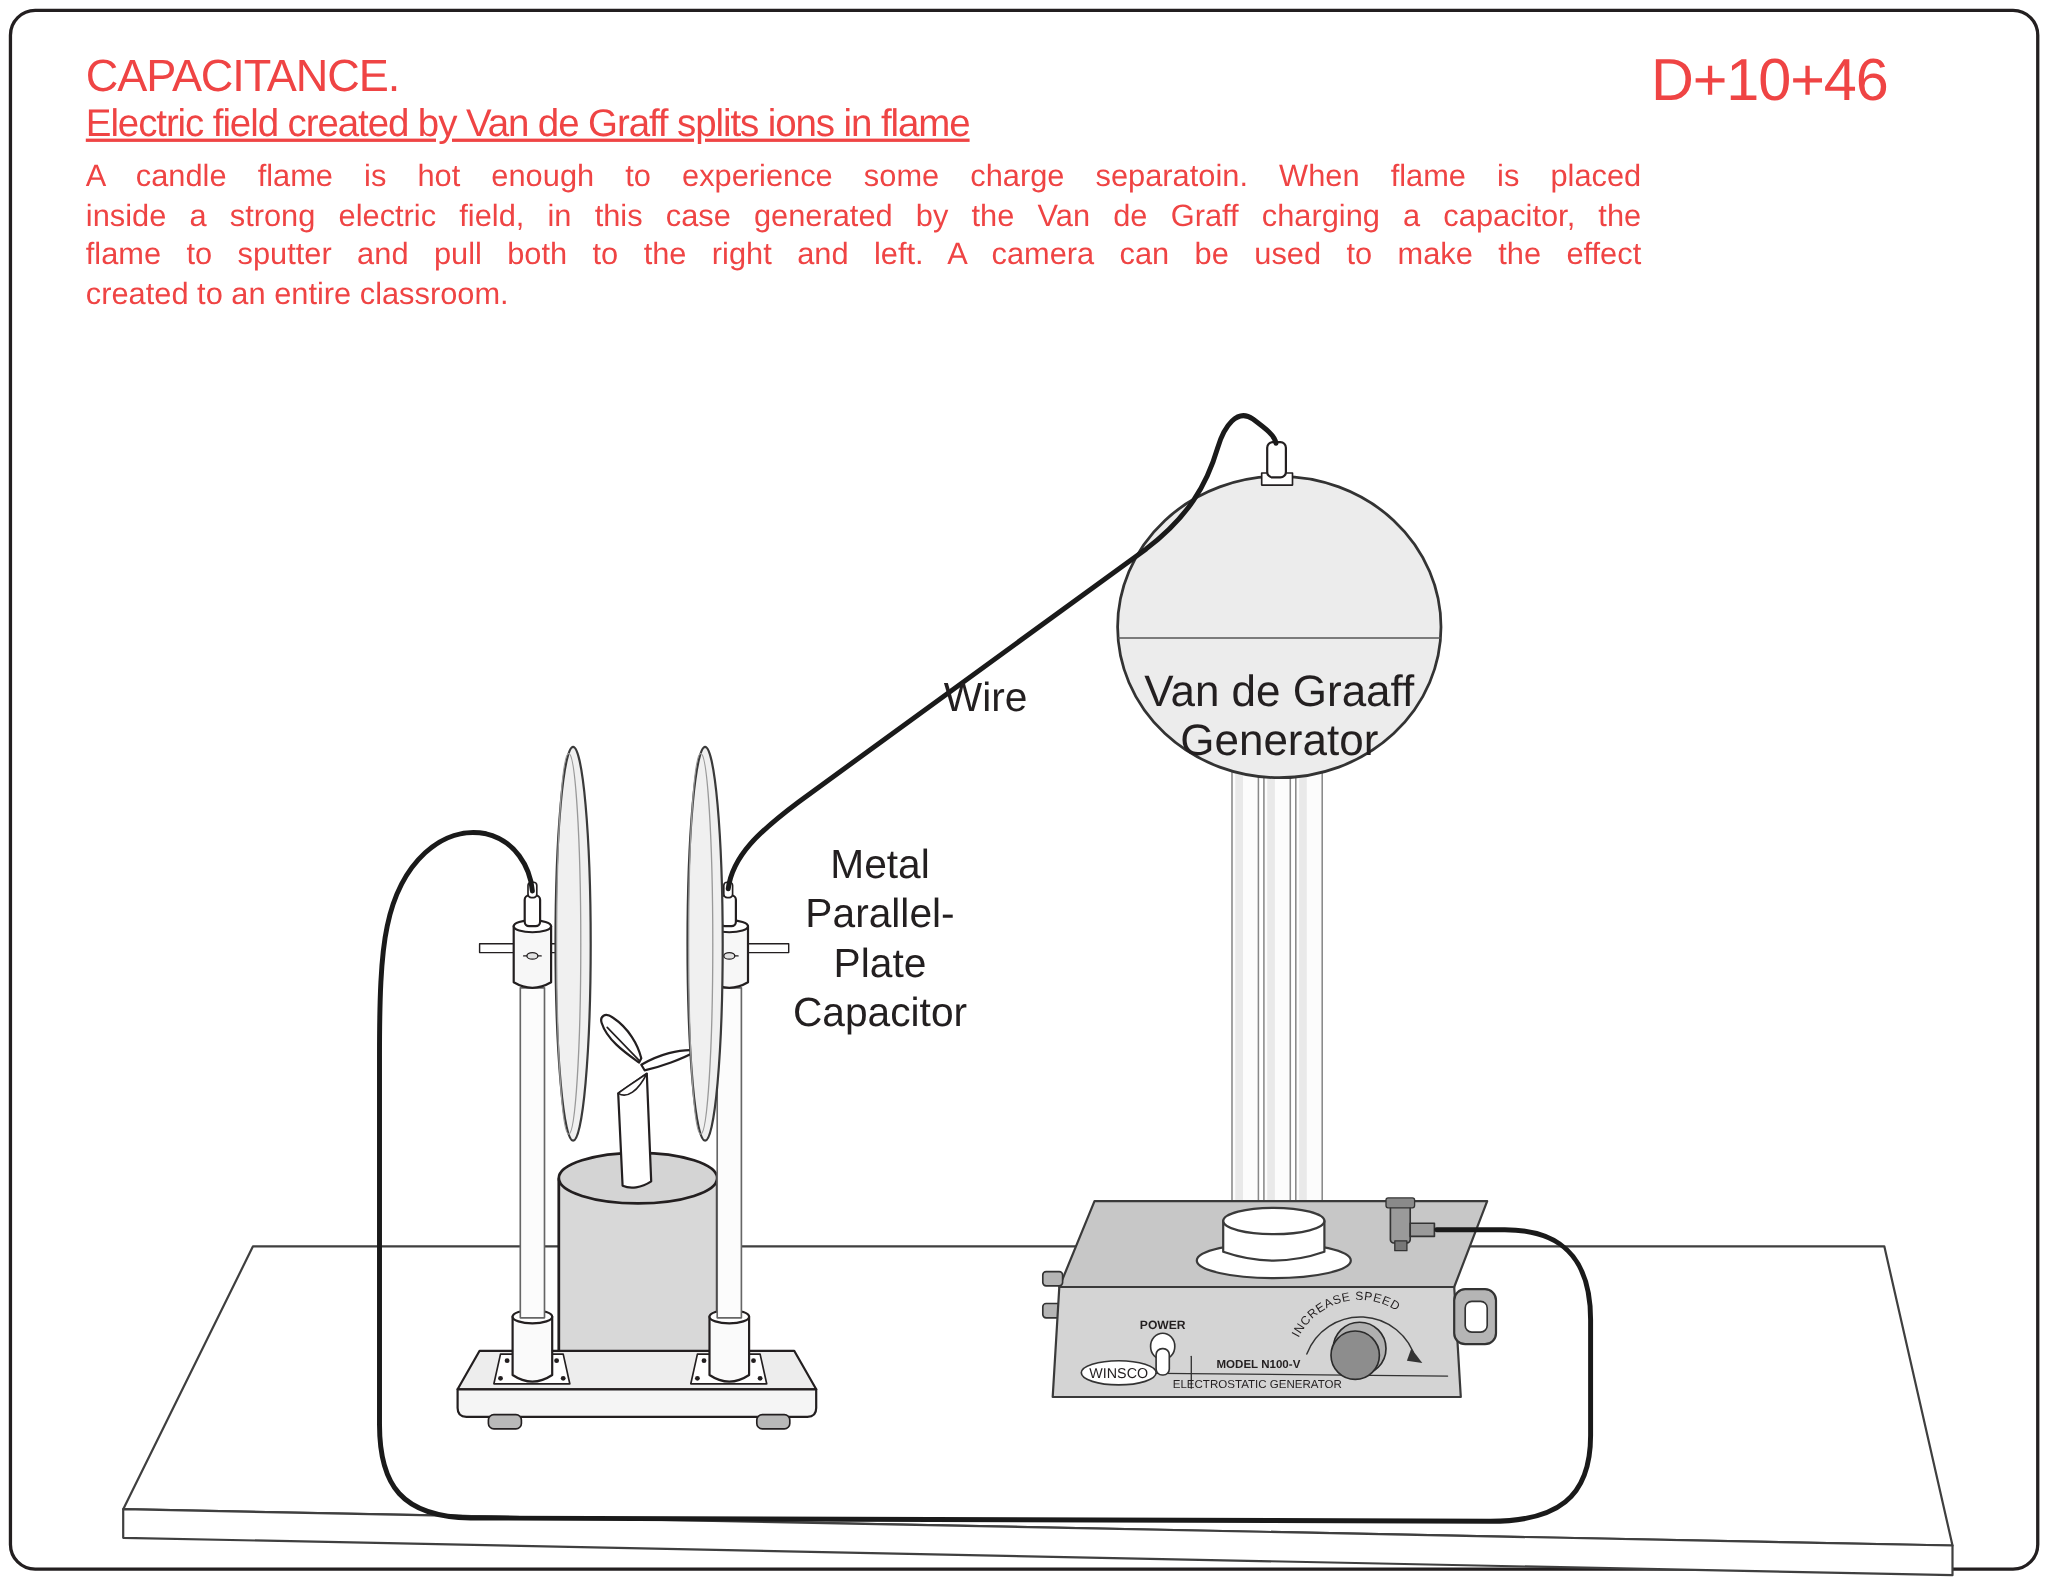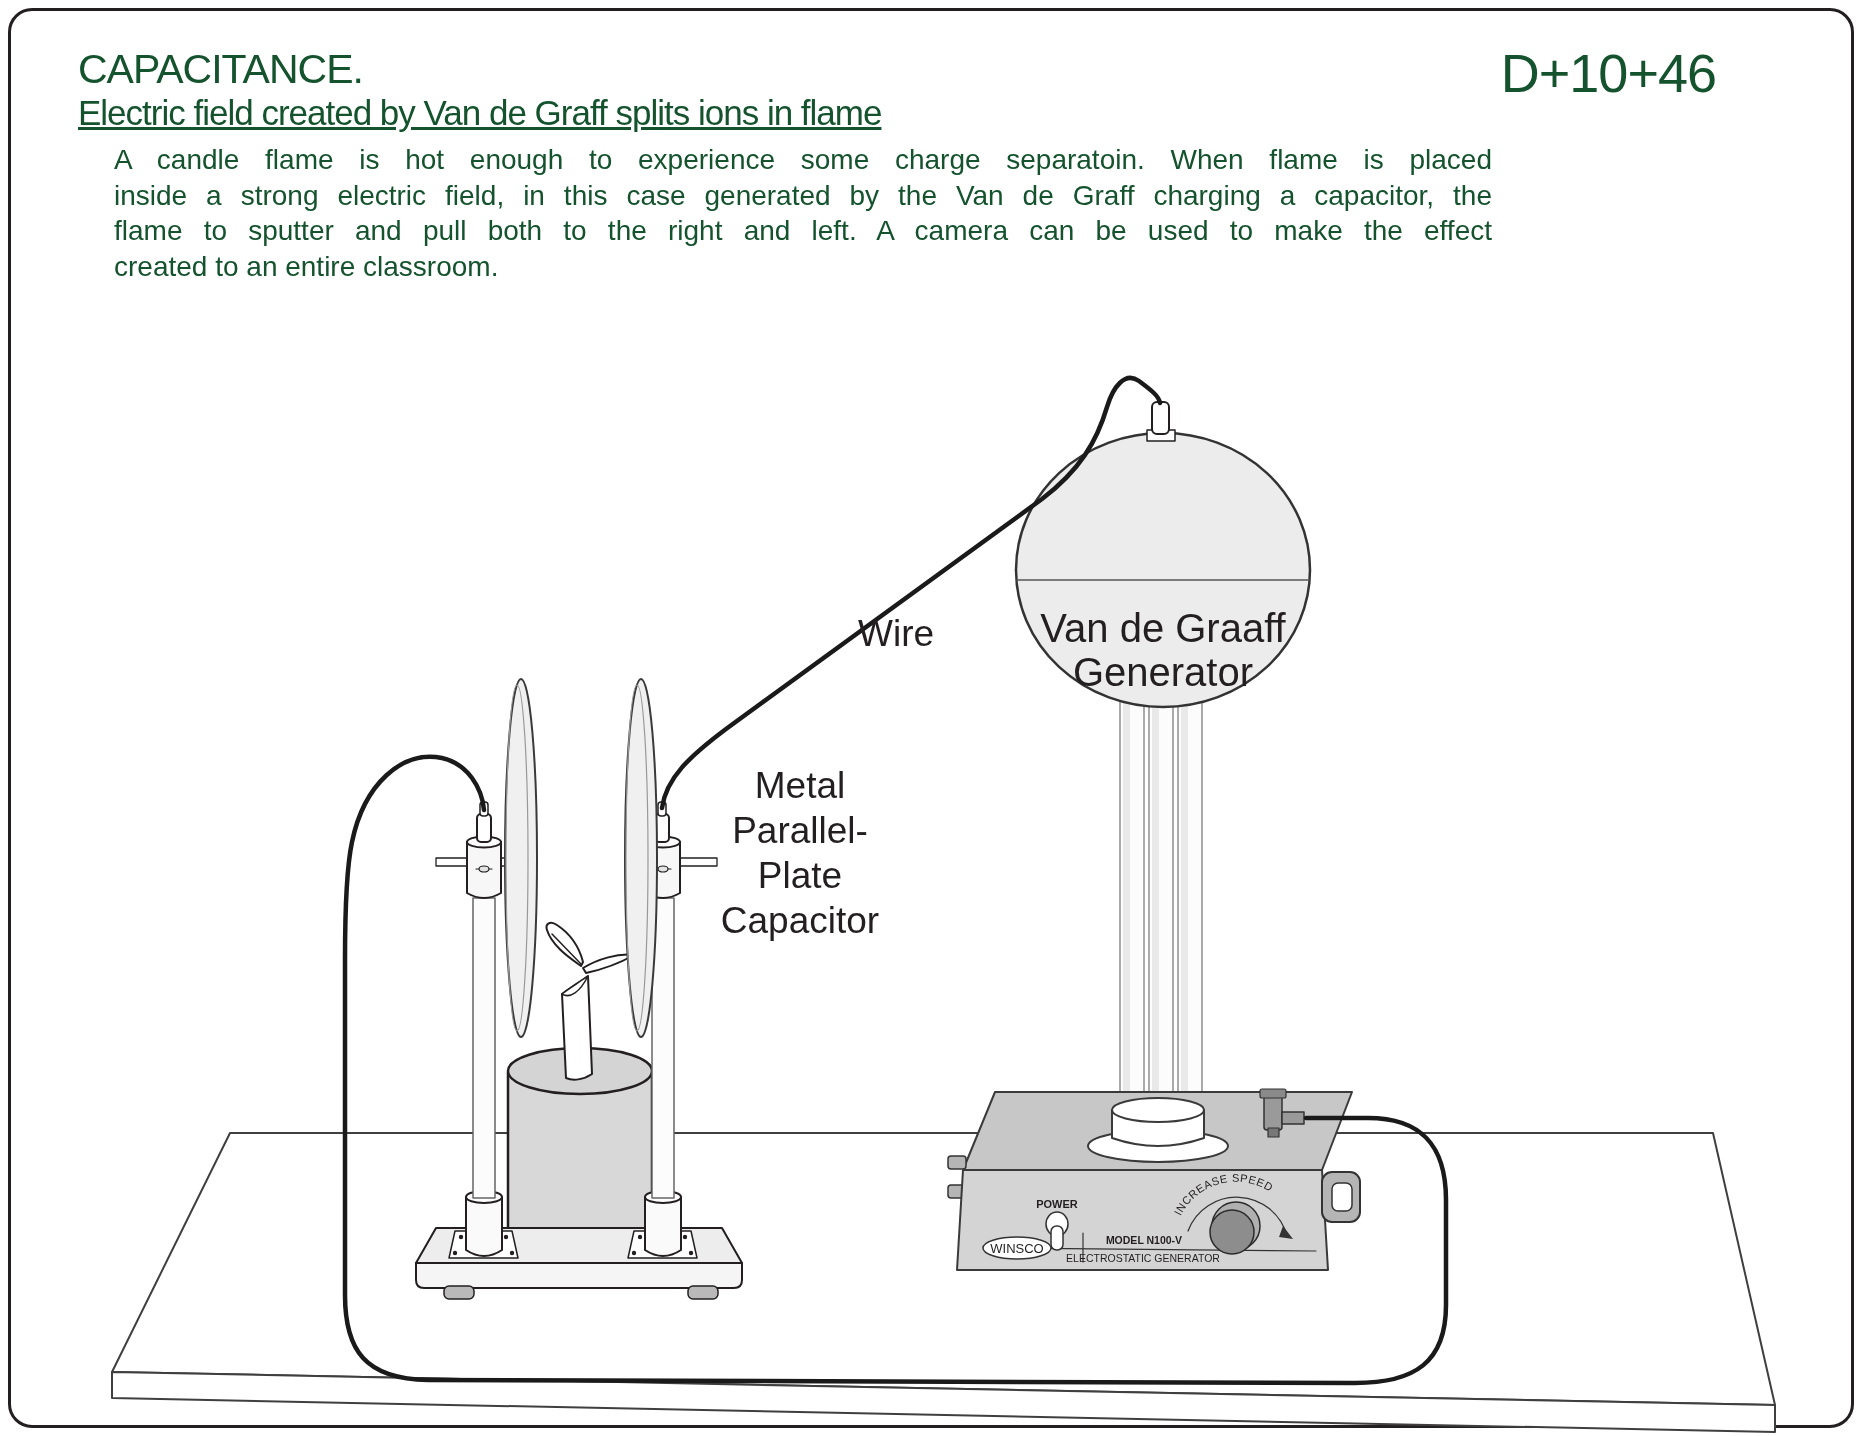--- a/index.html
+++ b/index.html
@@ -1,24 +1,24 @@
 <!DOCTYPE html>
 <html><head>
 <meta charset="utf-8">
 <style>
   html,body{margin:0;padding:0;background:#fff;}
   #page{position:relative;width:1862px;height:1436px;background:#fff;overflow:hidden;
-        font-family:"Liberation Sans",sans-serif;color:#14532d;}
+        font-family:"Liberation Sans",sans-serif;color:#ef4444;}
   #border{position:absolute;left:8px;top:8px;width:1840px;height:1414px;
           border:3px solid #231f20;border-radius:24px;}
   #title{position:absolute;left:78px;top:46px;font-size:41px;letter-spacing:-1px;}
   #code{position:absolute;right:146px;top:42px;font-size:54px;letter-spacing:-1px;}
   #subtitle{position:absolute;left:78px;top:93px;font-size:35px;letter-spacing:-1px;text-decoration:underline;}
   #body{position:absolute;left:78px;top:142px;width:1414px;font-size:28px;line-height:35.5px;}
-  .body-line{text-align:justify;text-align-last:justify;white-space:nowrap;margin-left:36px;}
+  .body-line{text-align:justify;text-align-last:justify;white-space:nowrap;}
   .body-line.last{text-align-last:left;white-space:normal;}
   svg text{font-family:"Liberation Sans",sans-serif;fill:#231f20;}
   .big-label{font-size:37px;}
   .gen-label{font-size:40px;}
   .tiny{font-size:11px;}
 </style>
 </head>
 <body>
 
 <div id="page">

